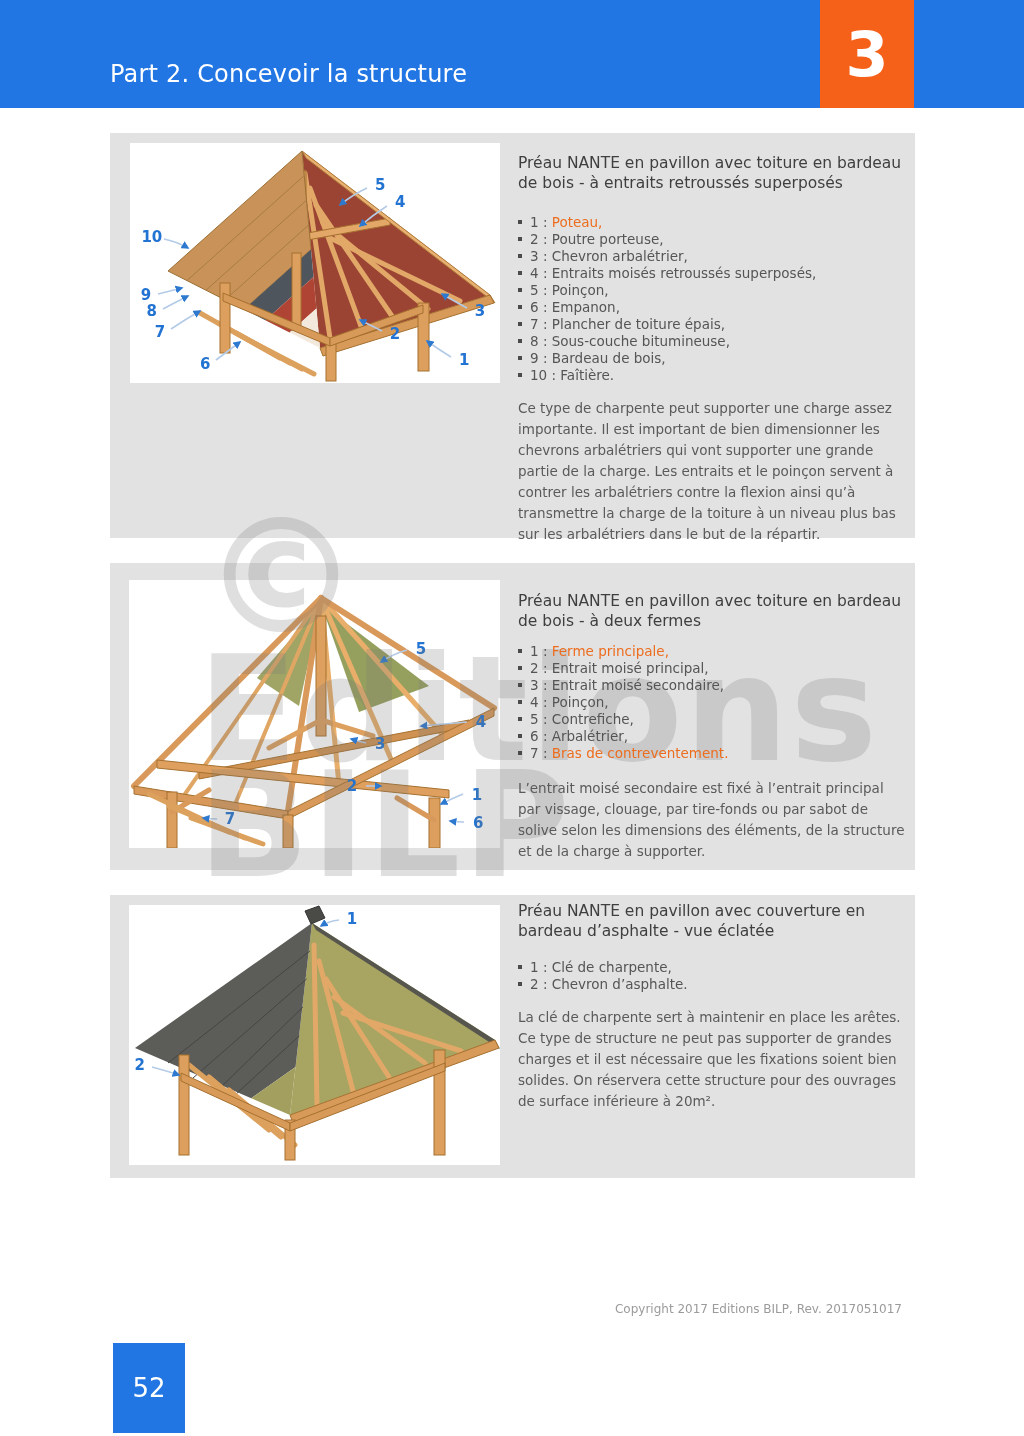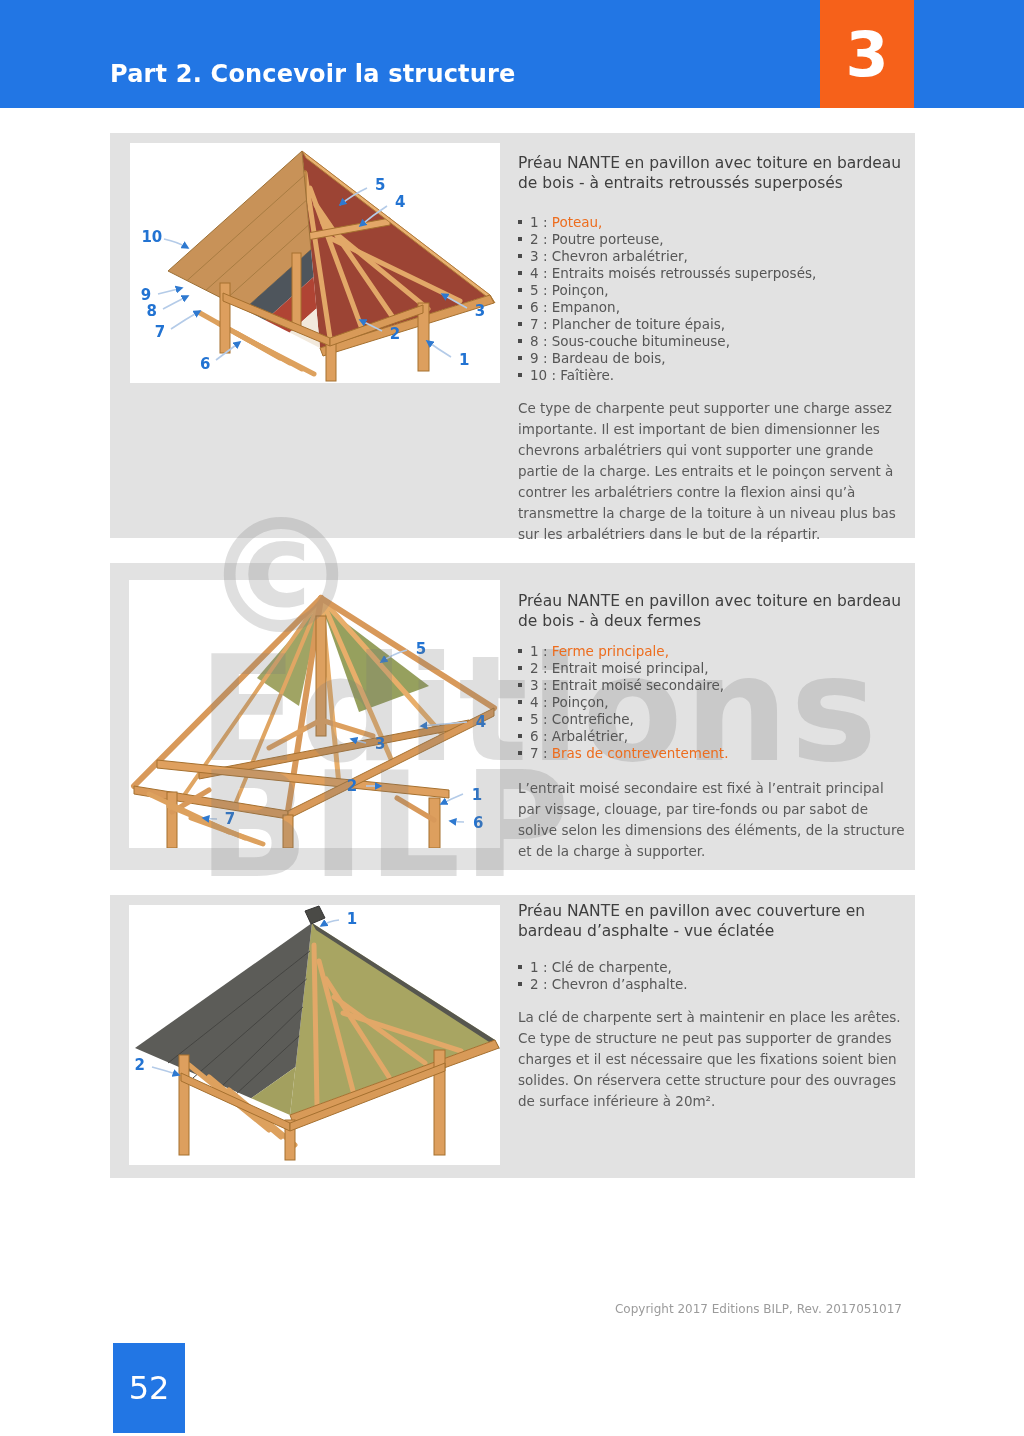--- a/index.html
+++ b/index.html
@@ -2,21 +2,21 @@
 <html><head>
 <meta charset="utf-8">
 <style>
   html,body{margin:0;padding:0;background:#ffffff;}
   .page{position:relative;width:1024px;height:1436px;background:#ffffff;overflow:hidden;
         font-family:"DejaVu Sans","Liberation Sans",sans-serif;}
 
   
   .header{position:absolute;left:0;top:0;width:1024px;height:108px;background:#2276e4;}
   .header .part-title{position:absolute;left:110px;top:60px;margin:0;color:#ffffff;
-        font-size:24px;font-weight:bold;letter-spacing:0.2px;}
+        font-size:24px;font-weight:normal;letter-spacing:0.2px;}
   .chapter-box{position:absolute;left:820px;top:0;width:94px;height:108px;background:#f6611a;
         color:#ffffff;display:flex;align-items:center;justify-content:center;
         font-size:62px;font-weight:bold;}
 
   
   .watermark{position:absolute;left:0;top:0;width:100%;height:100%;pointer-events:none;z-index:3;
         color:rgba(122,122,122,0.24);font-weight:bold;}
   .wm-copy{position:absolute;left:202px;top:498px;font-size:158px;line-height:1;}
   .wm-l1{position:absolute;left:198px;top:636px;font-size:146px;line-height:1;letter-spacing:2px;}
   .wm-l2{position:absolute;left:198px;top:752px;font-size:146px;line-height:1;letter-spacing:2px;}
@@ -44,21 +44,21 @@
   .card2 .parts-list{margin-top:12px;}
   .card3 .parts-list{margin-top:18px;}
   .parts-list li{margin:0;}
   .bullet{display:inline-block;width:4px;height:4px;background:#4a4a4a;margin-right:8px;vertical-align:3px;}
   .hl{color:#ed6d1e;}
   .sec-para{margin:14px 0 0 0;font-size:13.5px;line-height:21px;color:#5a5a5a;}
   .card2 .sec-para{margin-top:16px;}
 
   
   .pagenum-box{position:absolute;left:113px;top:1343px;width:72px;height:90px;background:#2276e4;
-        color:#ffffff;display:flex;align-items:center;justify-content:center;font-size:32px;}
+        color:#ffffff;display:flex;align-items:center;justify-content:center;font-size:26px;}
   .copyright{position:absolute;right:122px;top:1302px;font-size:12px;color:#9b9b9b;}
 </style>
 </head>
 <body>
 
 <div class="page">
 
   <header class="header">
     <h1 class="part-title">Part 2. Concevoir la structure</h1>
     <div class="chapter-box">

